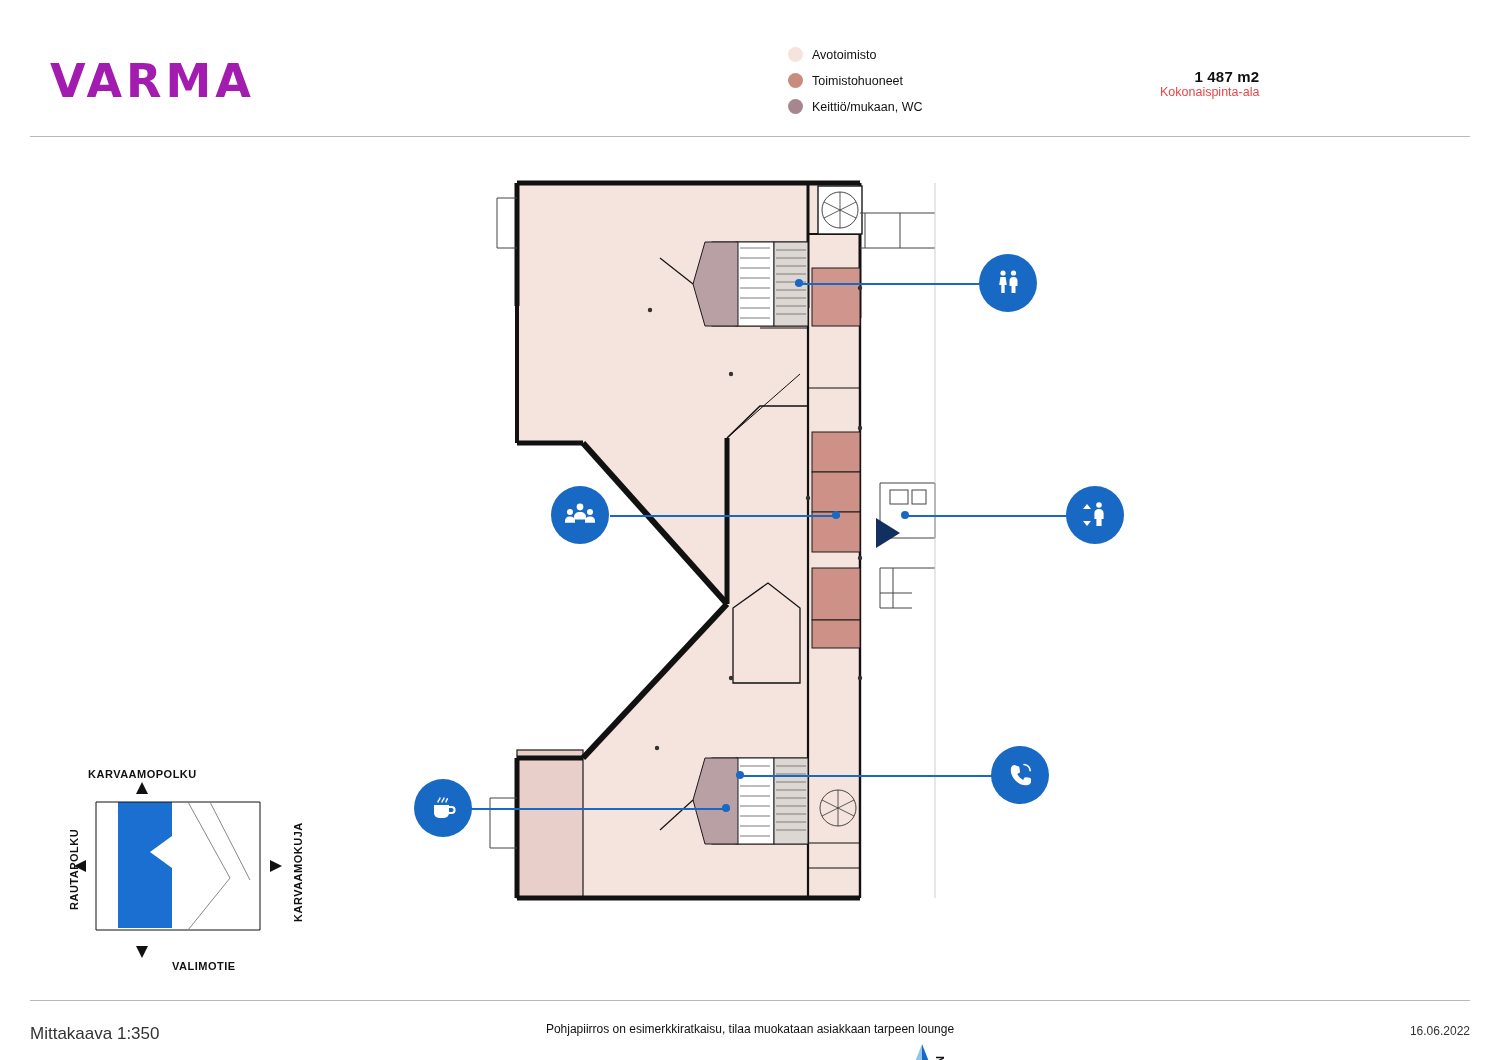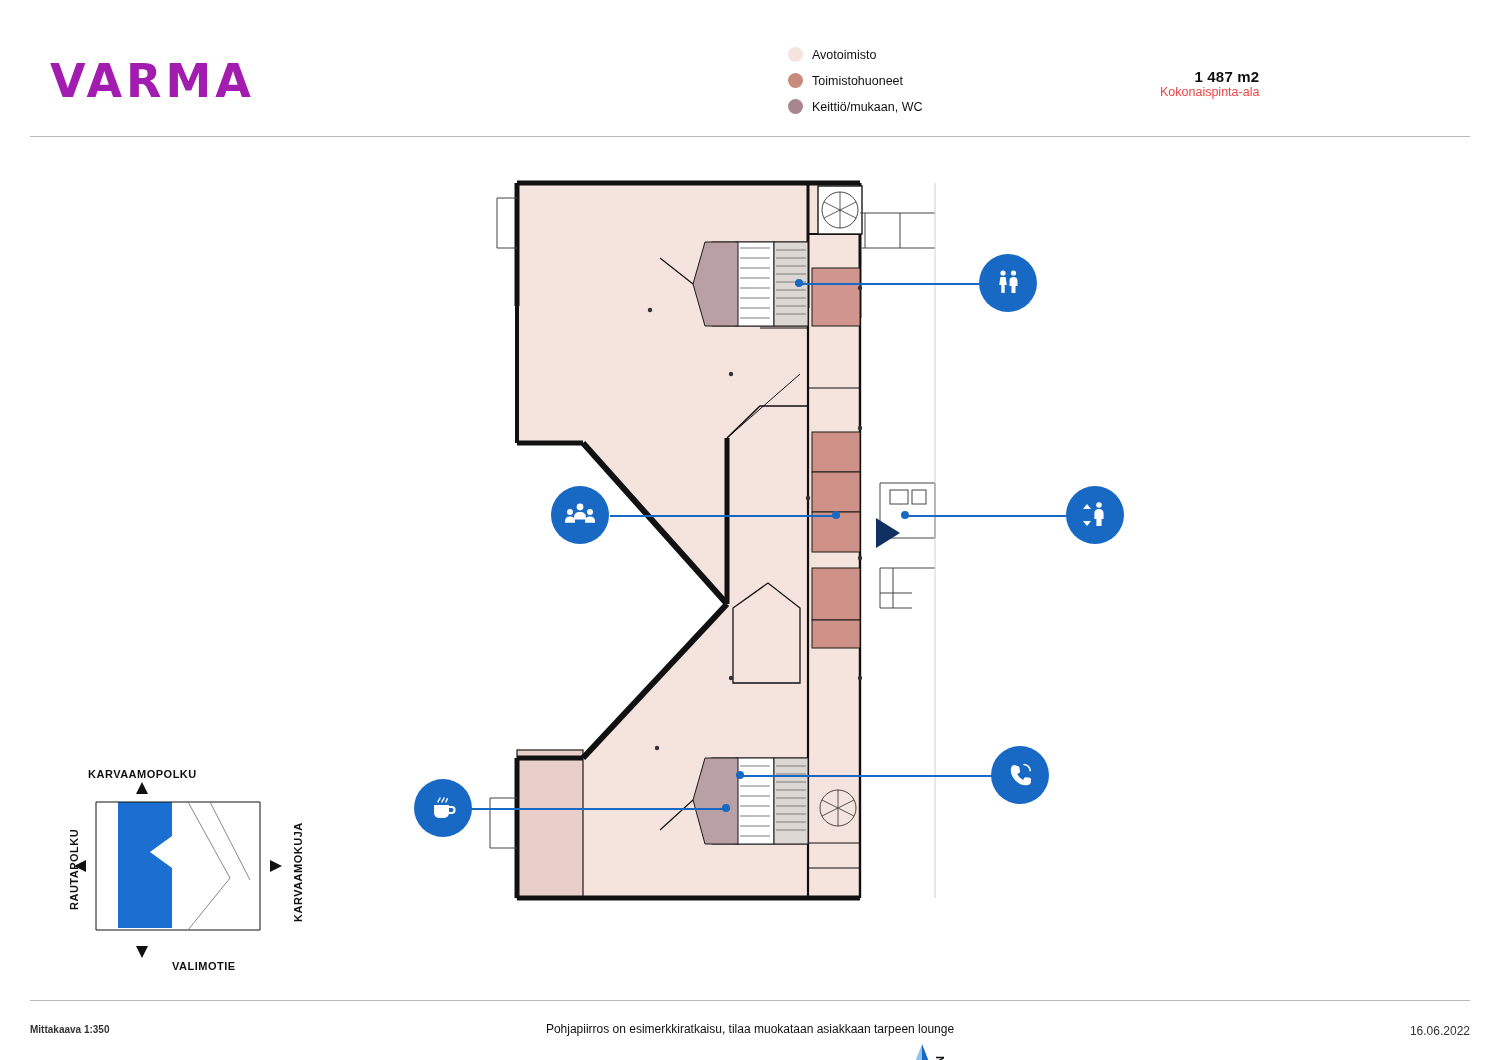--- a/index.html
+++ b/index.html
@@ -96,23 +96,22 @@
     height: 1px;
     background: #b9b9b9;
   }
   #rule-top { top: 136px; }
   #rule-bottom { top: 1000px; }
 
   
   #footer-left {
     position: absolute;
     left: 30px; top: 1024px;
-    font-size: 10px;
+    font-size: 17px;
     color: #333;
-    font-weight: bold;
   }
   #footer-center {
     position: absolute;
     left: 0; top: 1022px;
     width: 1500px;
     text-align: center;
     font-size: 12px;
     color: #111;
   }
   #footer-right {

